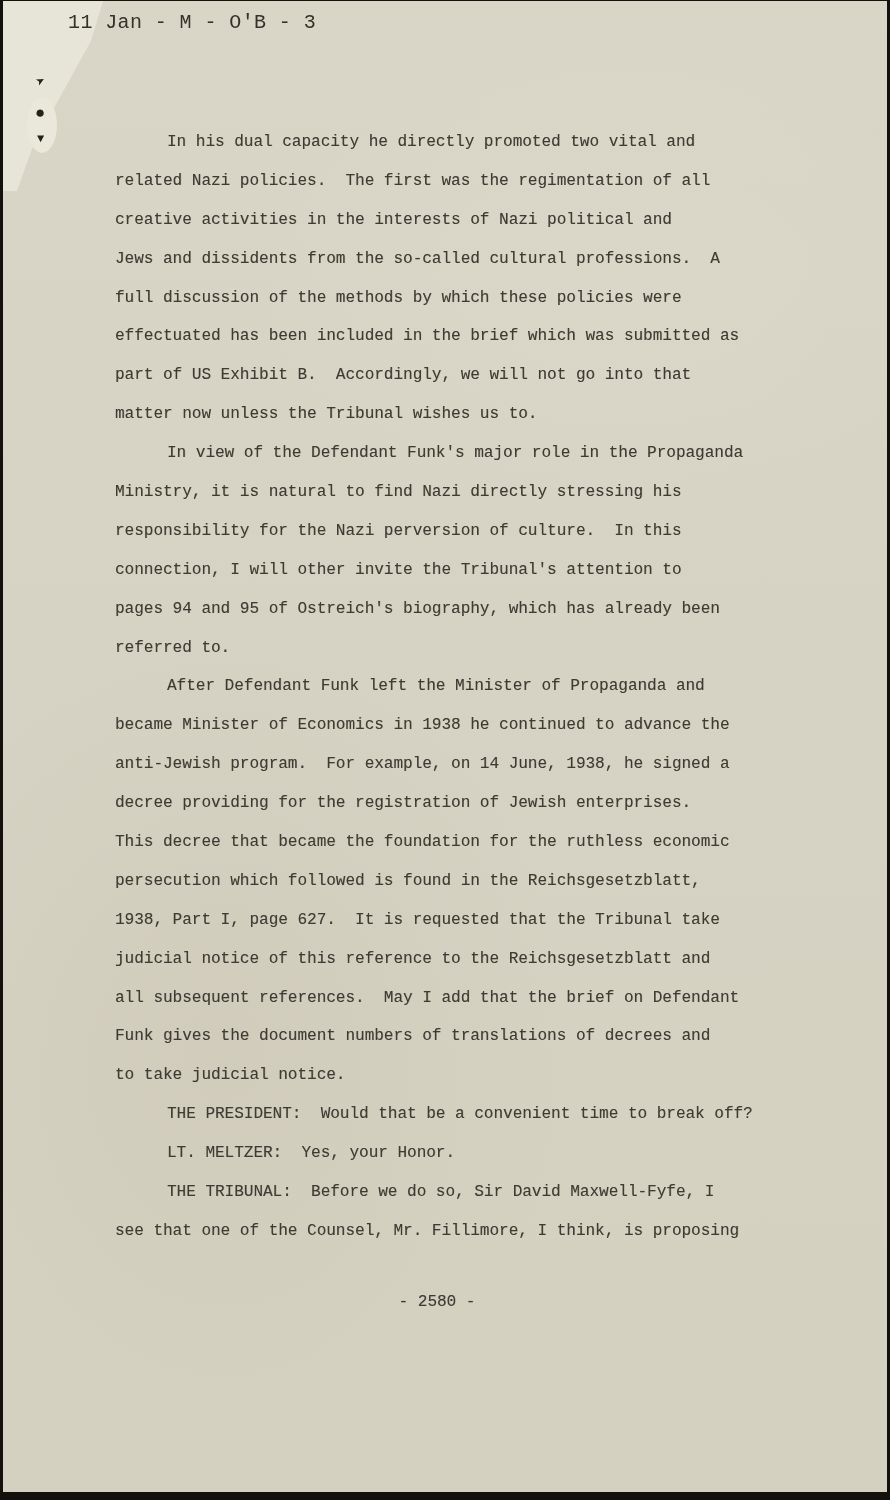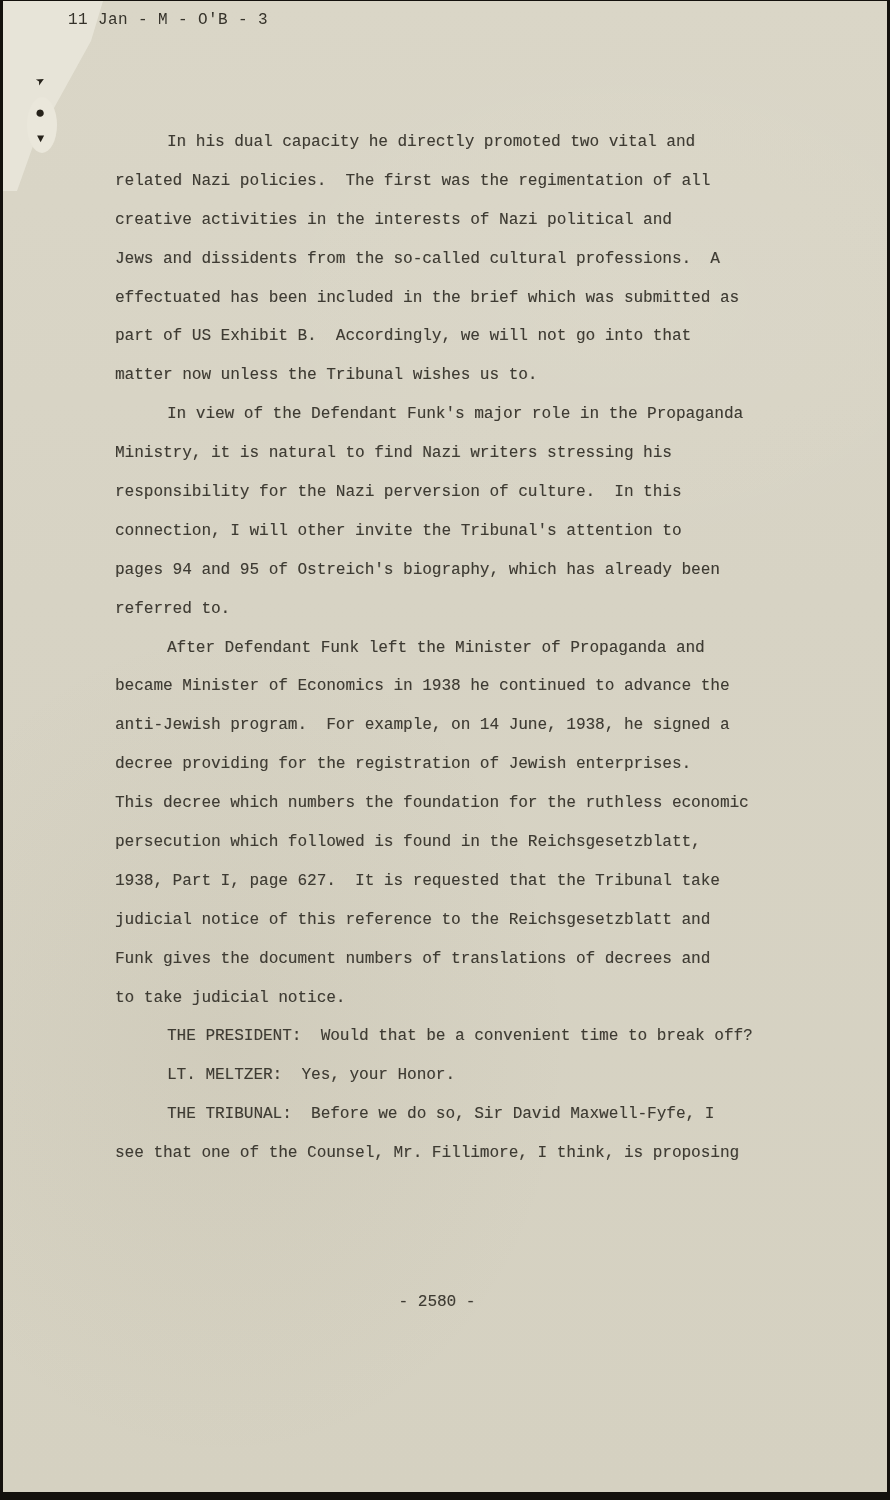--- a/index.html
+++ b/index.html
@@ -50,21 +50,21 @@
     color: #26221a;
     line-height: 1;
   }
   .mark-1 { left: 34px; top: 74px; font-size: 15px; transform: rotate(-28deg); }
   .mark-2 { left: 32px; top: 104px; font-size: 17px; }
   .mark-3 { left: 34px; top: 132px; font-size: 12px; }
   .header-slug {
     position: absolute;
     left: 65px;
     top: 10px;
-    font-size: 16px;
+    font-size: 20px;
     color: #35322a;
     white-space: pre;
     letter-spacing: 0.4px;
   }
   .body-text {
     position: absolute;
     left: 112px;
     top: 122px;
     width: 648px;
     font-size: 16px;
@@ -103,37 +103,39 @@
   <span class="edge-mark mark-2">●</span>
   <span class="edge-mark mark-3">▼</span>
 
   <div class="header-slug">11 Jan - M - O'B - 3</div>
 
   <div class="body-text">
       <div class="line indent">In his dual capacity he directly promoted two vital and</div>
       <div class="line">related Nazi policies.  The first was the regimentation of all</div>
       <div class="line">creative activities in the interests of Nazi political and</div>
       <div class="line">Jews and dissidents from the so-called cultural professions.  A</div>
+      <div class="line">full discussion of the methods by which these policies were</div>
       <div class="line">effectuated has been included in the brief which was submitted as</div>
       <div class="line">part of US Exhibit B.  Accordingly, we will not go into that</div>
       <div class="line">matter now unless the Tribunal wishes us to.</div>
       <div class="line indent">In view of the Defendant Funk's major role in the Propaganda</div>
-      <div class="line">Ministry, it is natural to find Nazi writers stressing his</div>
+      <div class="line">Ministry, it is natural to find Nazi directly stressing his</div>
       <div class="line">responsibility for the Nazi perversion of culture.  In this</div>
       <div class="line">connection, I will other invite the Tribunal's attention to</div>
       <div class="line">pages 94 and 95 of Ostreich's biography, which has already been</div>
       <div class="line">referred to.</div>
       <div class="line indent">After Defendant Funk left the Minister of Propaganda and</div>
       <div class="line">became Minister of Economics in 1938 he continued to advance the</div>
       <div class="line">anti-Jewish program.  For example, on 14 June, 1938, he signed a</div>
       <div class="line">decree providing for the registration of Jewish enterprises.</div>
-      <div class="line">This decree which numbers the foundation for the ruthless economic</div>
+      <div class="line">This decree that became the foundation for the ruthless economic</div>
       <div class="line">persecution which followed is found in the Reichsgesetzblatt,</div>
       <div class="line">1938, Part I, page 627.  It is requested that the Tribunal take</div>
       <div class="line">judicial notice of this reference to the Reichsgesetzblatt and</div>
+      <div class="line">all subsequent references.  May I add that the brief on Defendant</div>
       <div class="line">Funk gives the document numbers of translations of decrees and</div>
       <div class="line">to take judicial notice.</div>
       <div class="line indent">THE PRESIDENT:  Would that be a convenient time to break off?</div>
       <div class="line indent">LT. MELTZER:  Yes, your Honor.</div>
       <div class="line indent">THE TRIBUNAL:  Before we do so, Sir David Maxwell-Fyfe, I</div>
       <div class="line">see that one of the Counsel, Mr. Fillimore, I think, is proposing</div>
     </div>
 
   <div class="page-number">- 2580 -</div>
 

